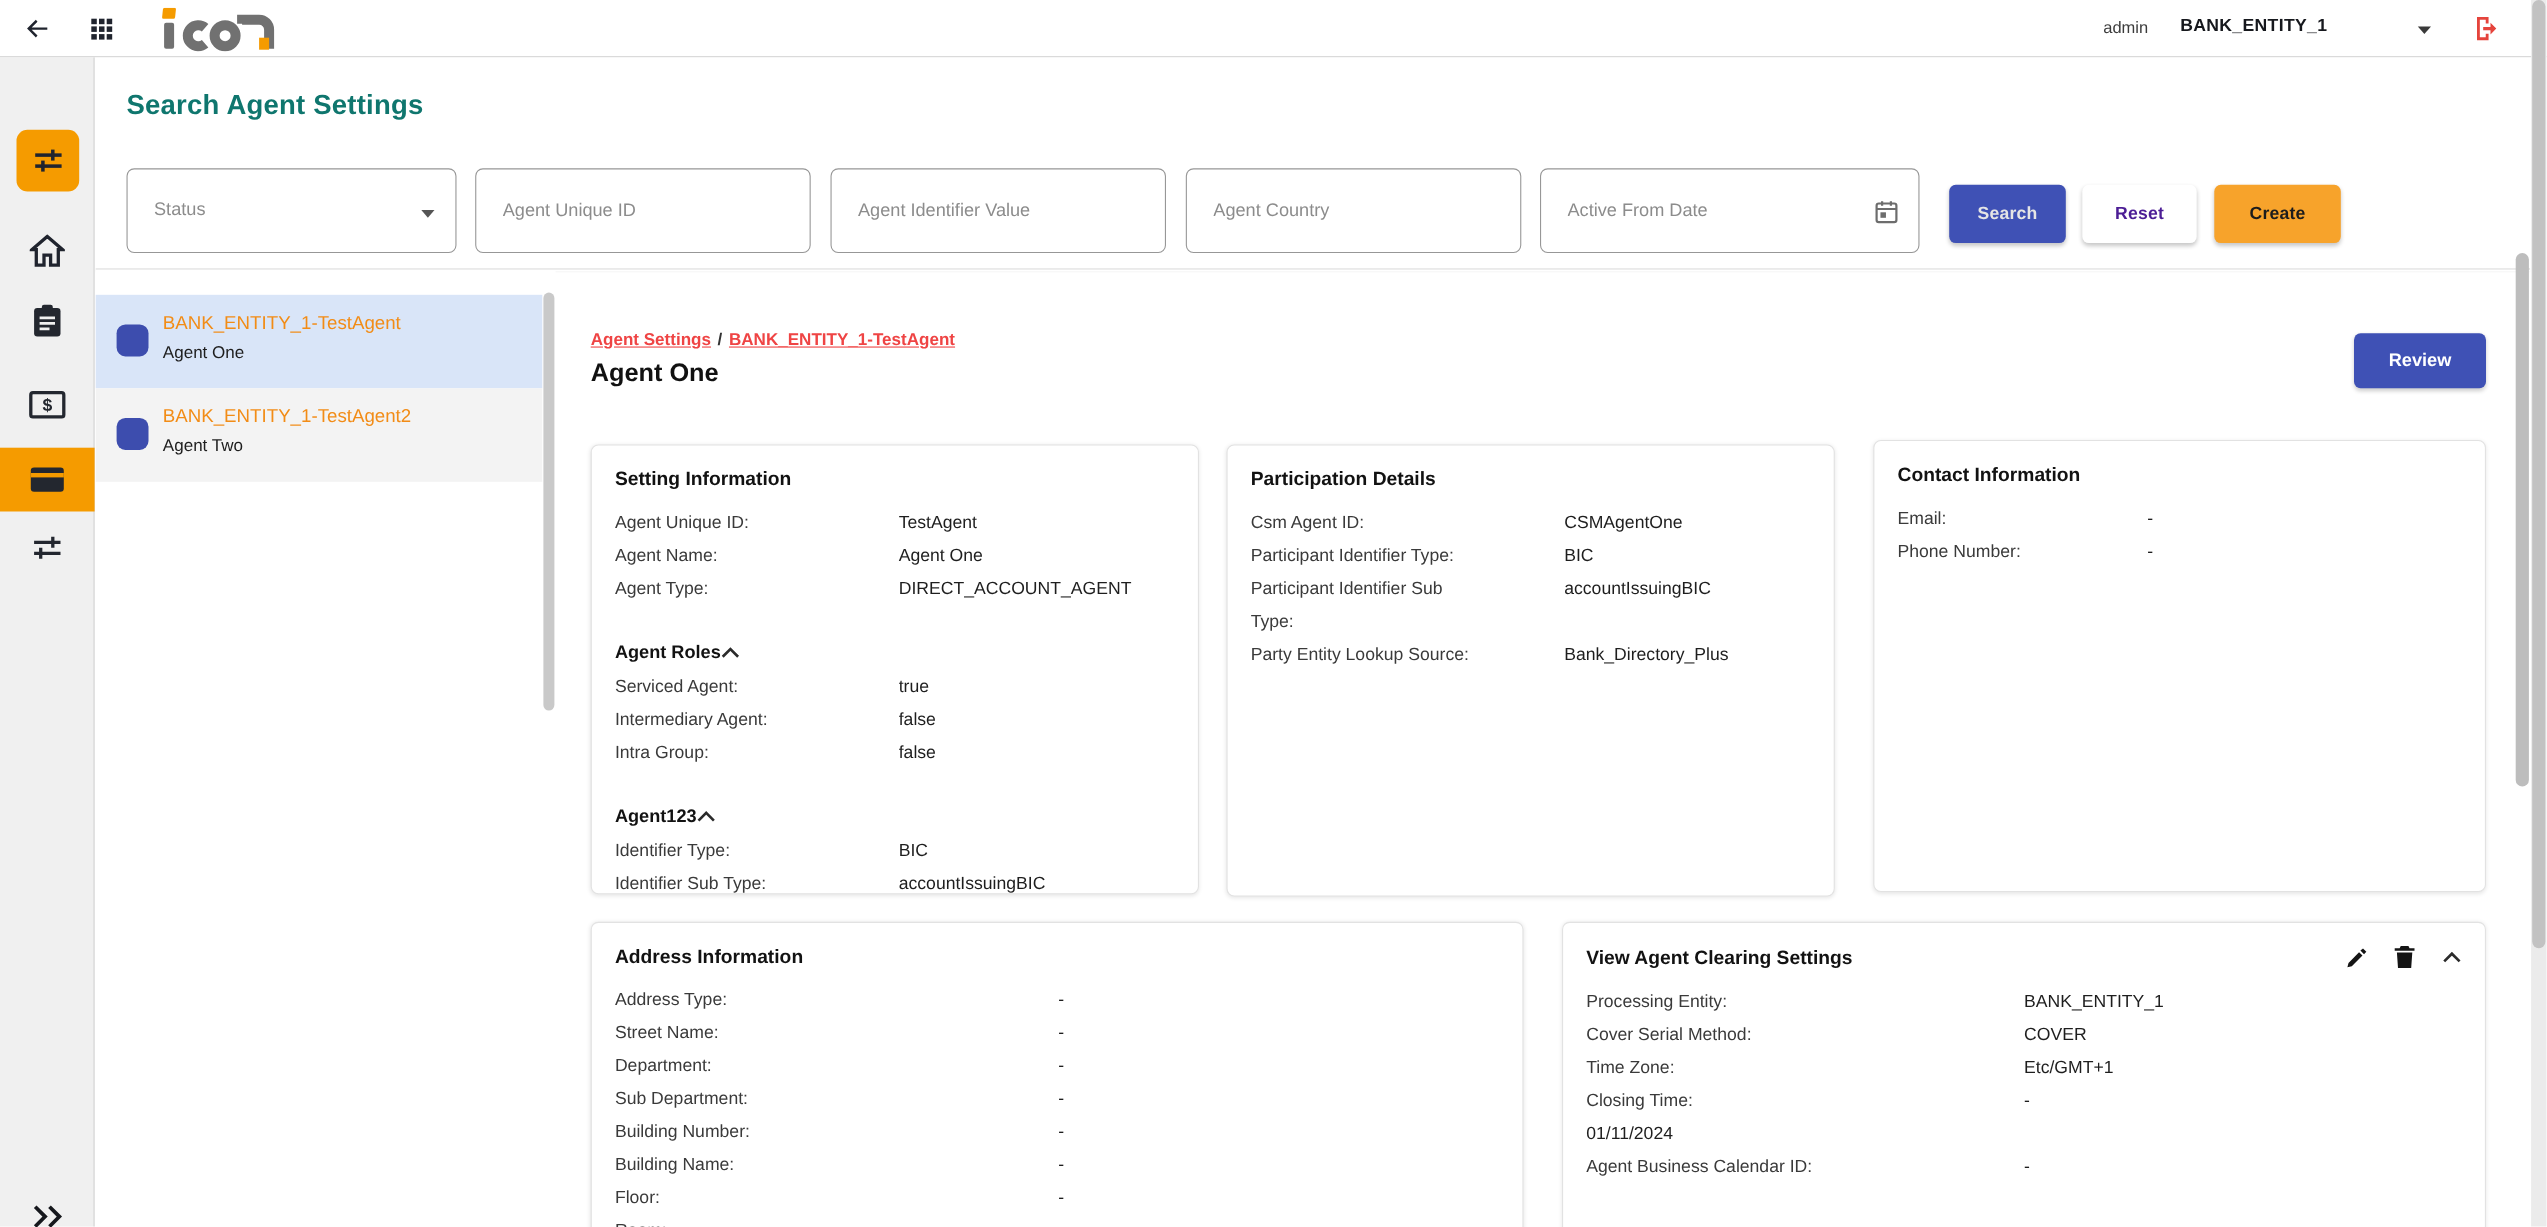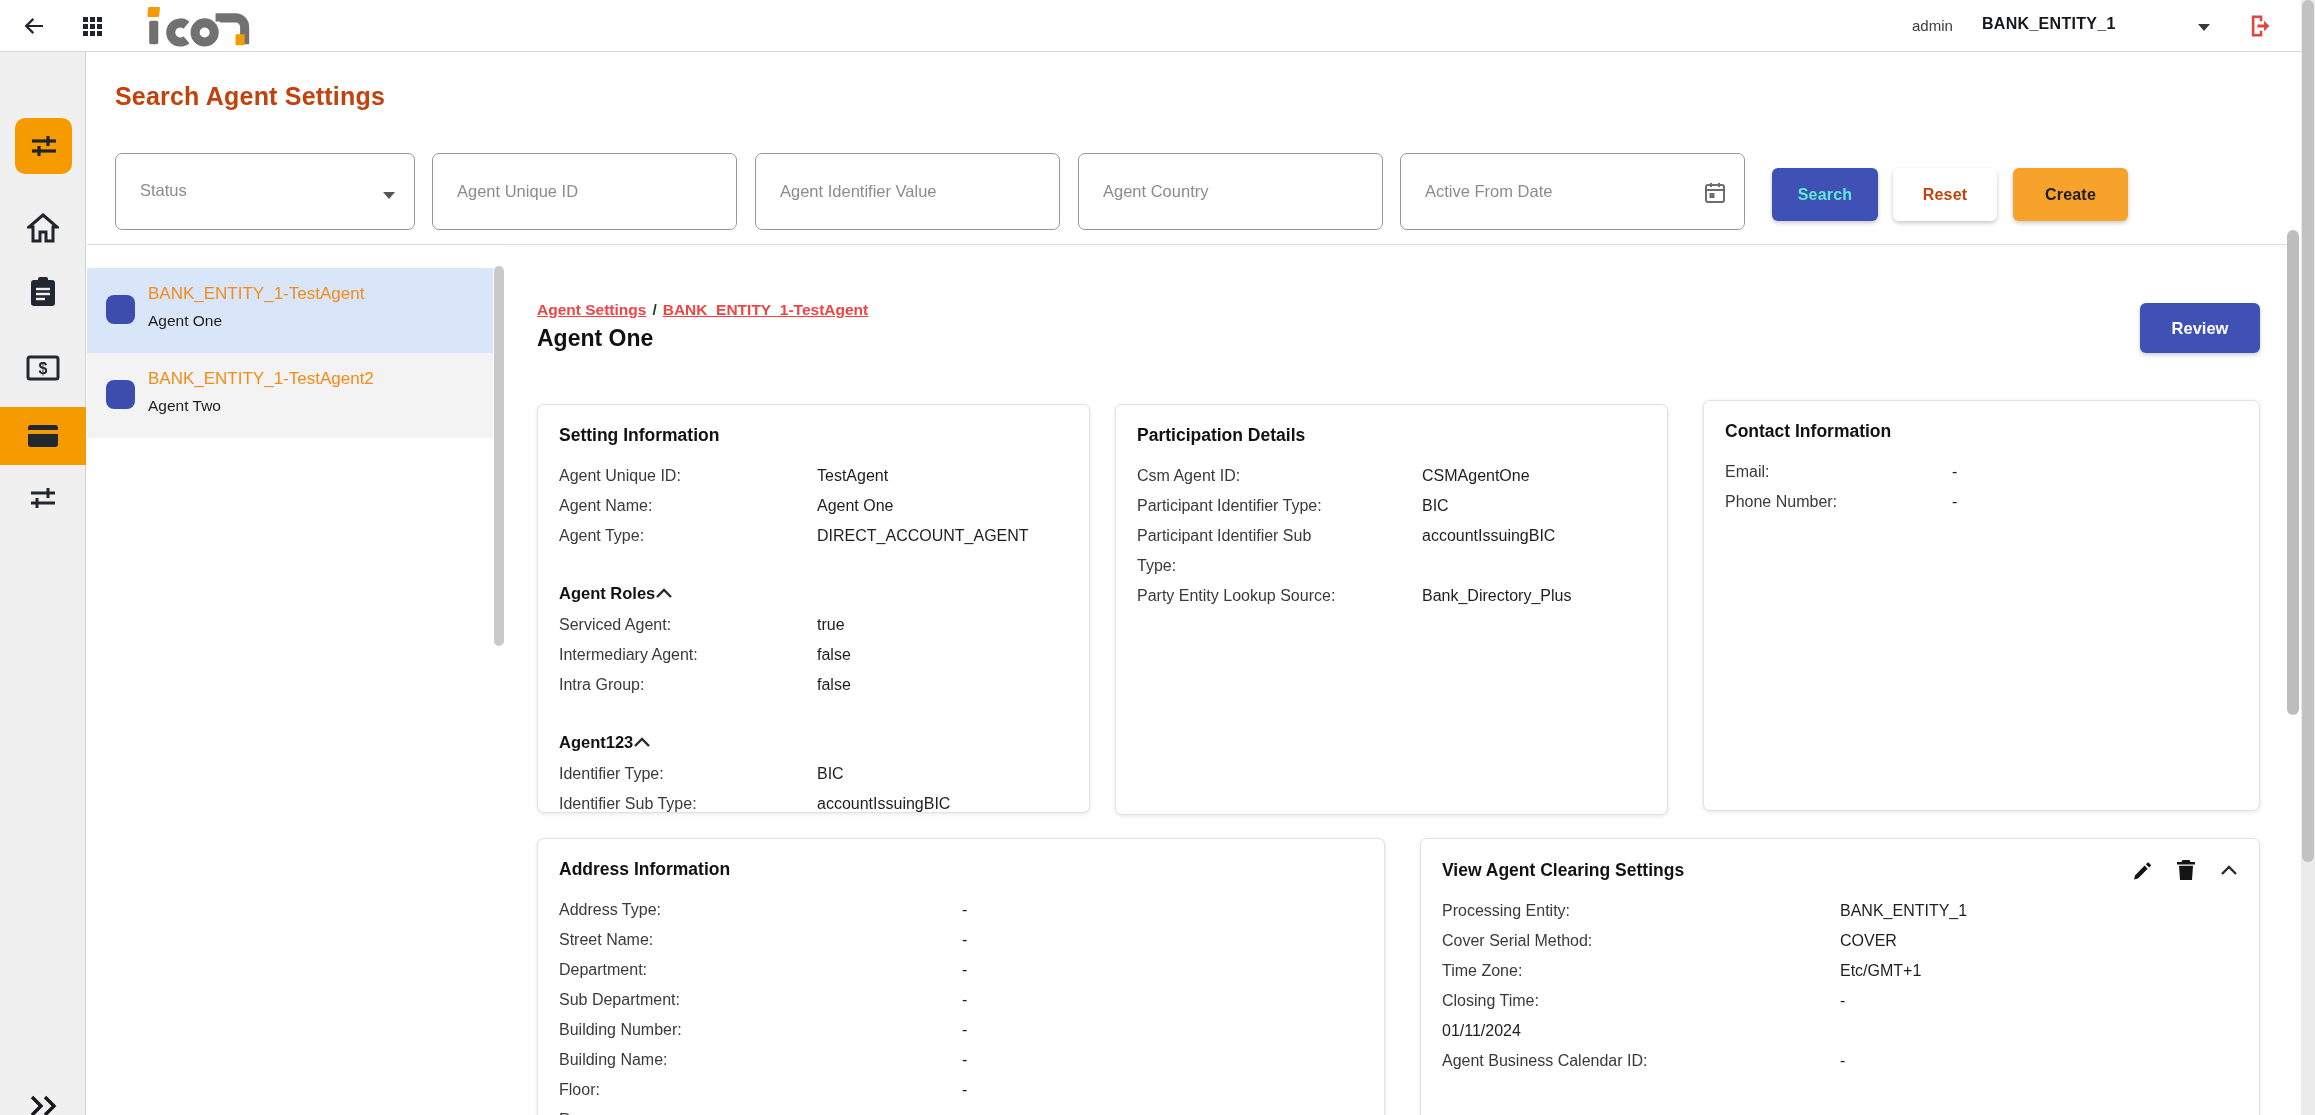--- a/index.html
+++ b/index.html
@@ -25,41 +25,41 @@
   #side-tune-btn { left:15px; top:66px; width:57px; height:56px; background:#F59B00;
                    border-radius:10px; display:flex; align-items:center; justify-content:center;
                    position:absolute; cursor:pointer; }
   #side-active-row { position:absolute; left:0; top:355px; width:86px; height:58px;
                      background:#F59B00; display:flex; align-items:center; justify-content:center;
                      cursor:pointer; }
   #side-expand { position:absolute; left:26px; top:1040px; cursor:pointer; }
 
   
   #page-title { position:absolute; left:115px; top:82px; font-size:25px; font-weight:bold;
-                color:#c2410c; letter-spacing:.2px; }
+                color:#0f766e; letter-spacing:.2px; }
 
   .filter-box { position:absolute; top:153px; height:77px; border:1px solid #979797;
                 border-radius:7px; background:#fff; }
   .filter-box input { width:100%; height:100%; border:none; outline:none; background:transparent;
                       padding:0 24px; font-size:16.5px; color:#333;
                       font-family:"Liberation Sans", sans-serif; }
   .filter-box input::placeholder { color:#8c8c8c; opacity:1; }
   #f-status   { left:115px;  width:300px; }
   #f-uid      { left:432px;  width:305px; }
   #f-idval    { left:755px;  width:305px; }
   #f-country  { left:1078px; width:305px; }
   #f-date     { left:1400px; width:345px; }
   #status-text { position:absolute; left:24px; top:27px; font-size:16.5px; color:#8c8c8c; }
   .box-icon-right { position:absolute; right:18px; top:28px; }
 
   .btn { position:absolute; top:168px; height:53px; border:none; border-radius:6px;
          font-family:"Liberation Sans", sans-serif; font-size:16px; font-weight:bold;
          cursor:pointer; box-shadow:0 2px 4px rgba(0,0,0,.22); letter-spacing:.2px; }
-  #btn-search { left:1772px; width:106px; background:#3F51B5; color:#5eead4; }
-  #btn-reset  { left:1893px; width:104px; background:#ffffff; color:#c2410c; }
+  #btn-search { left:1772px; width:106px; background:#3F51B5; color:#e5e5e5; }
+  #btn-reset  { left:1893px; width:104px; background:#ffffff; color:#4c1d95; }
   #btn-create { left:2013px; width:115px; background:#F7A32B; color:#1c1c1c; }
 
   #filter-divider { position:absolute; left:87px; top:244px; width:2213px; height:2px;
                     border-top:1px solid #dcdcdc; box-shadow:0 1px 2px rgba(0,0,0,.05); }
 
   
   #agent-list { position:absolute; left:87px; top:246px; width:418px; height:869px; background:#fff; }
   .agent-item { position:absolute; left:0; width:406px; height:85px; cursor:pointer; }
   #agent-item-0 { top:22px; background:#D9E5F8; }
   #agent-item-1 { top:107px; background:#F3F3F3; }

